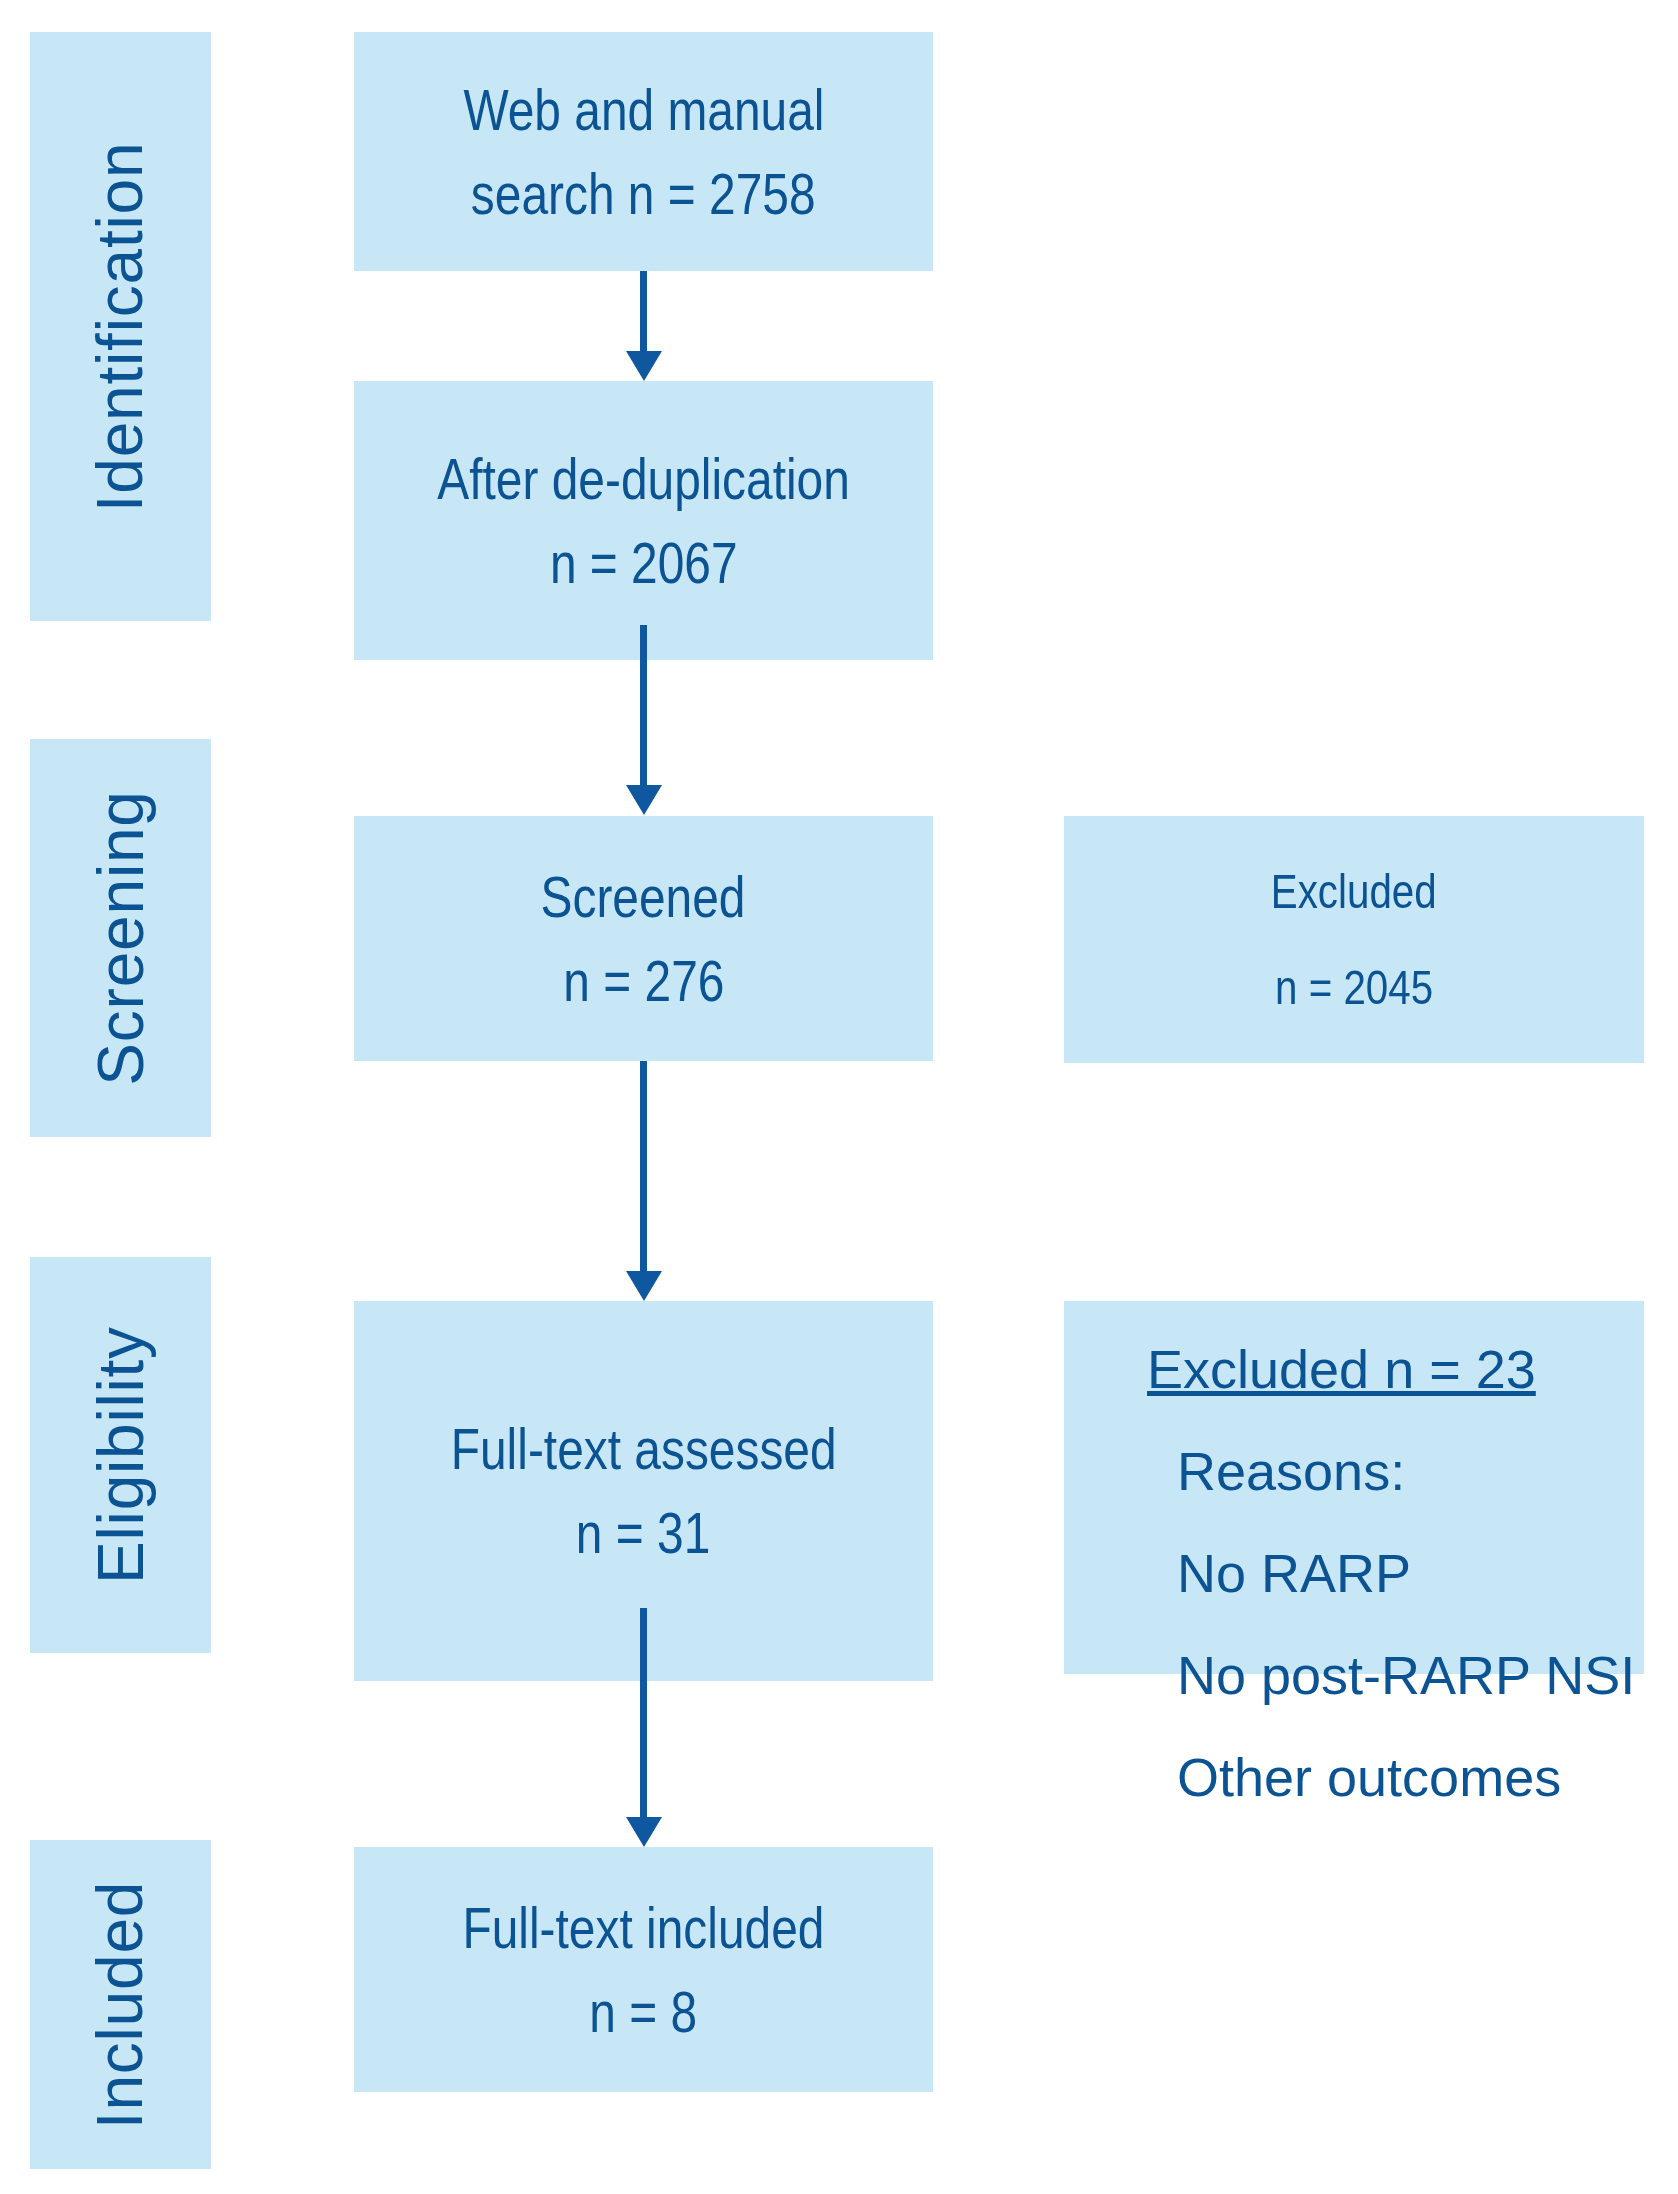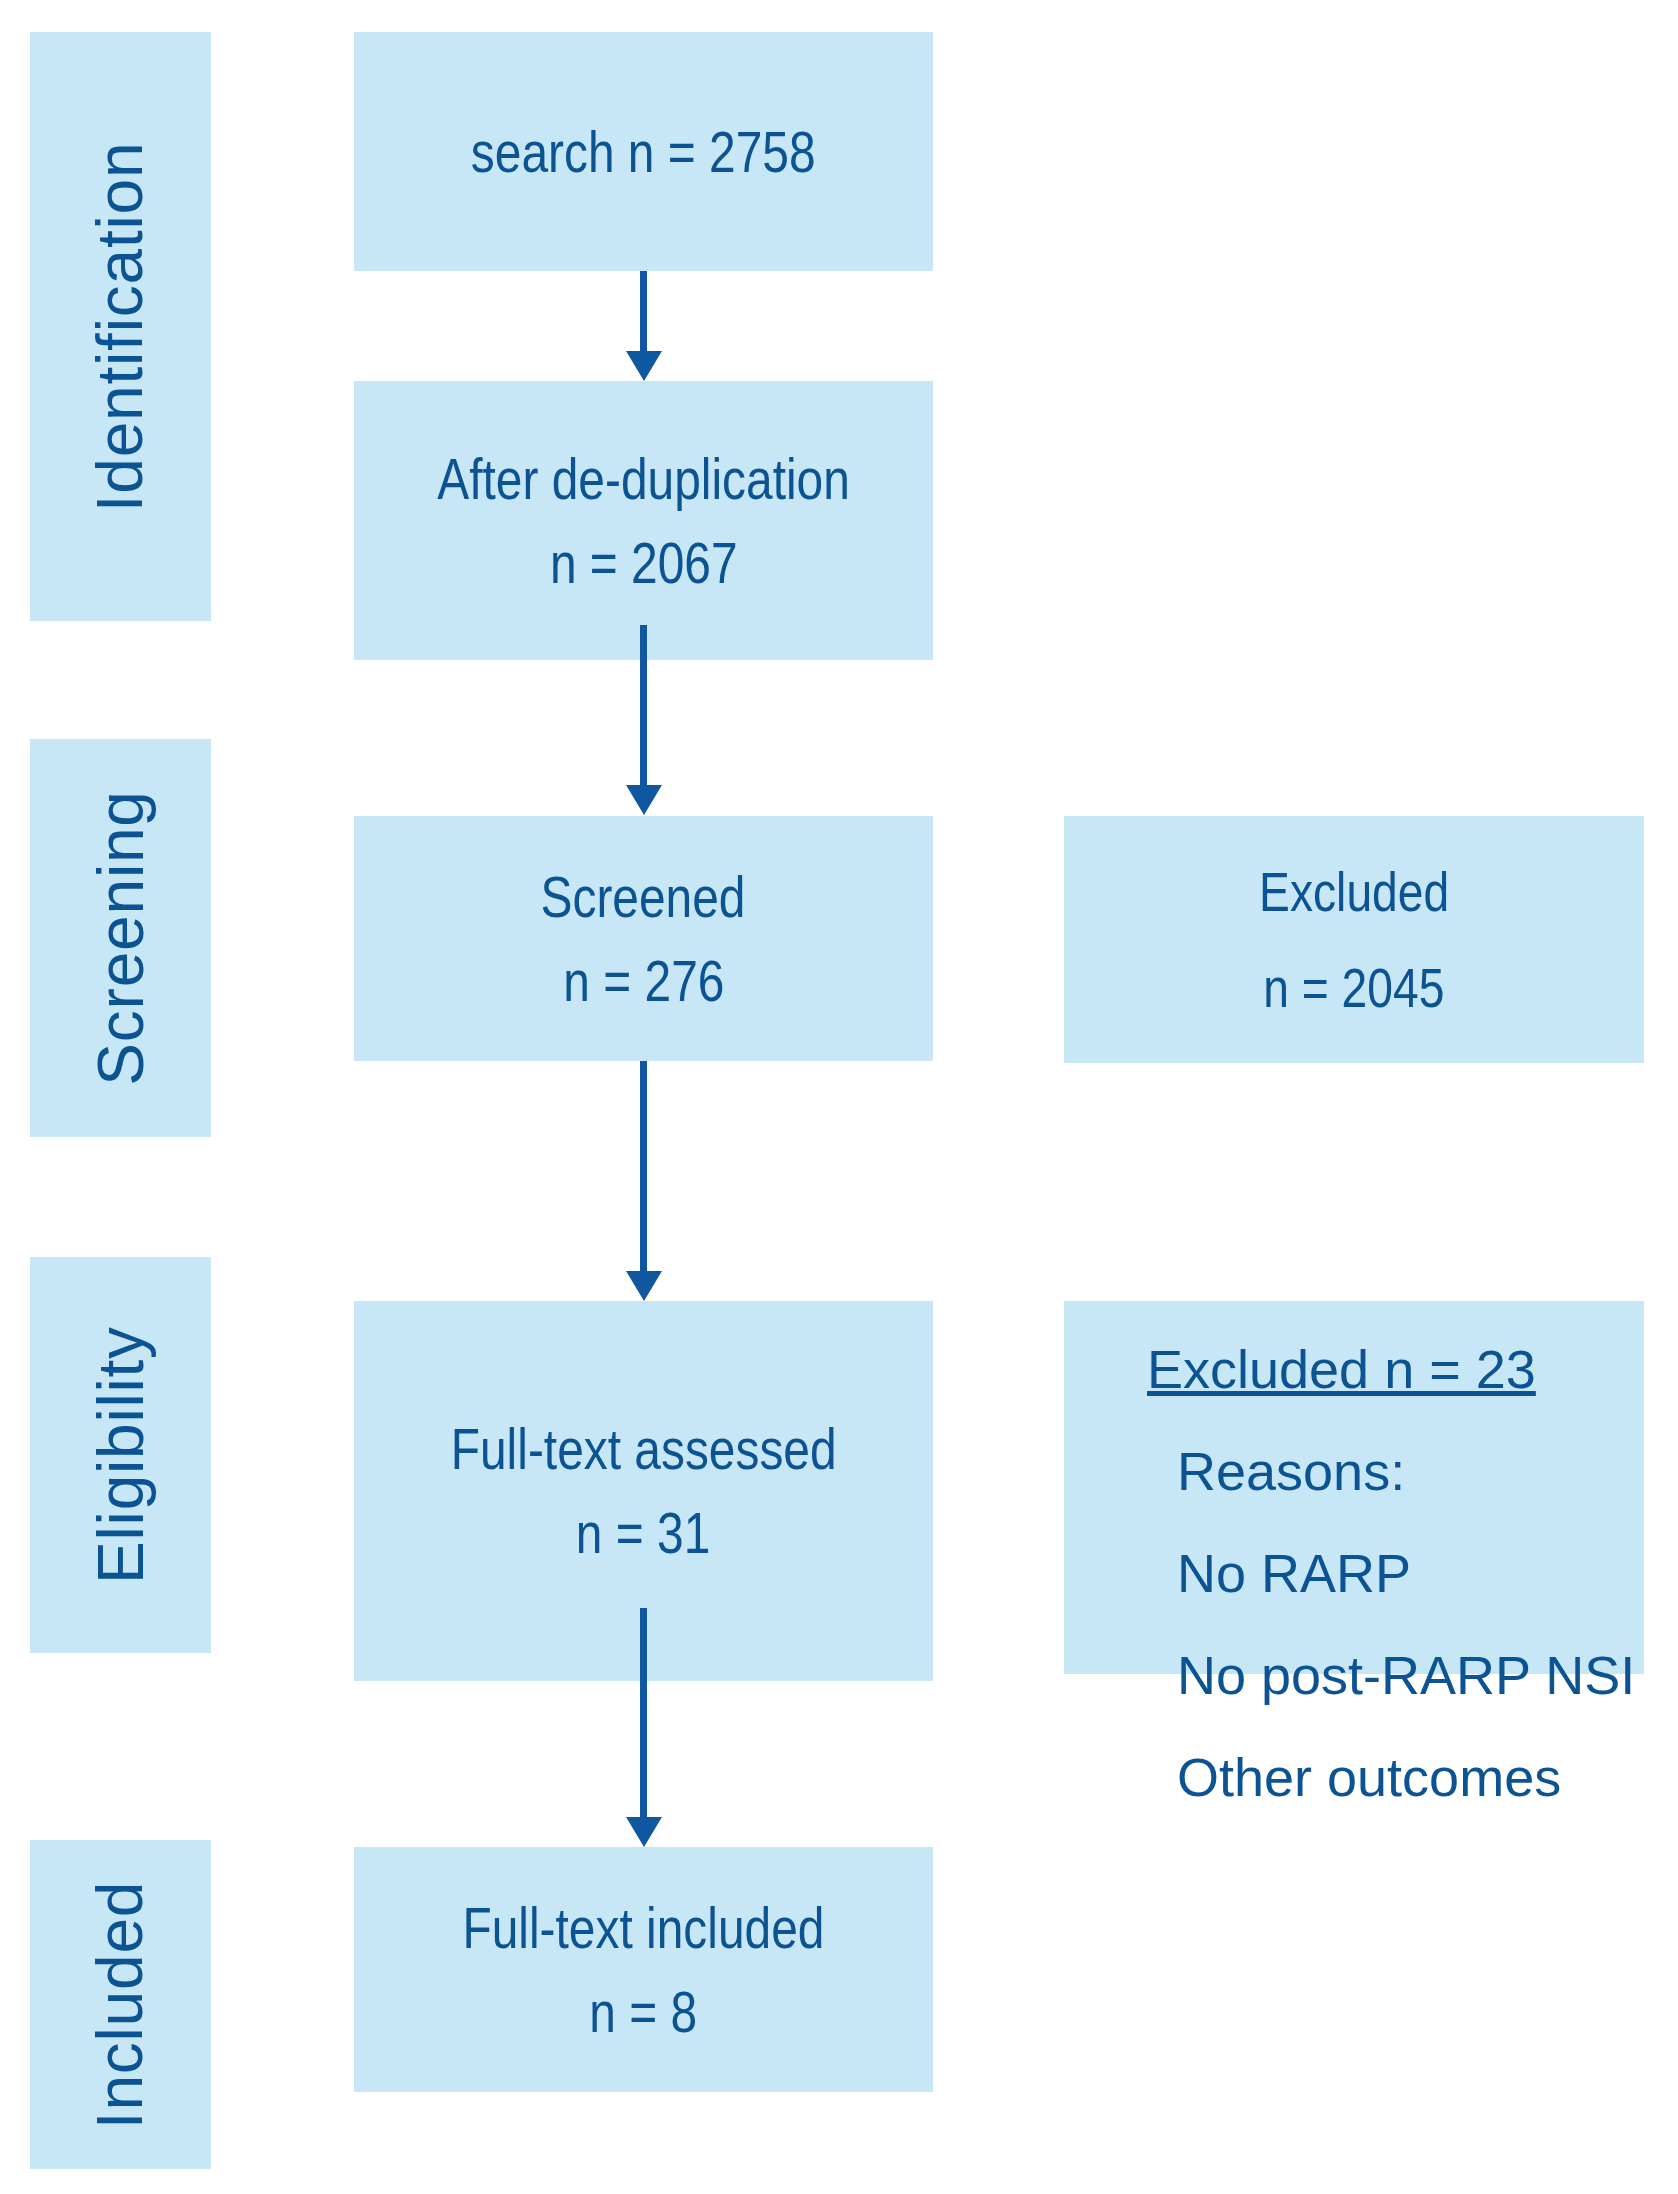--- a/index.html
+++ b/index.html
@@ -40,21 +40,21 @@
   .main{
     left:354px;width:579px;
     display:flex;flex-direction:column;justify-content:center;
     text-align:center;
     font-size:57px;line-height:84px;
   }
   .excl1{
     left:1064px;width:580px;
     display:flex;flex-direction:column;justify-content:center;
     text-align:center;
-    font-size:55px;line-height:84px;gap:12px;
+    font-size:48px;line-height:84px;gap:12px;
   }
   .cond{display:inline-block;transform:scaleX(0.84);transform-origin:50% 50%;white-space:nowrap;}
 
   .excl2{
     left:1064px;width:580px;
     font-size:54px;line-height:62px;
     padding-top:37px;
     text-align:left;
   }
   .x2-title{padding-left:83px;white-space:nowrap;text-decoration:underline;}
@@ -85,20 +85,21 @@
     <span class="vtext">Screening</span>
   </div>
   <div class="stage" style="top:1257px;height:396px">
     <span class="vtext">Eligibility</span>
   </div>
   <div class="stage" style="top:1840px;height:329px">
     <span class="vtext">Included</span>
   </div>
 
   <div class="box main" style="top:32px;height:239px">
+    <div><span class="cond">Web and manual</span></div>
     <div><span class="cond">search n = 2758</span></div>
   </div>
 
   <div class="arrow" style="left:625px;top:271px;height:110px">
     <div class="shaft"></div>
     <div class="head"></div>
   </div>
 
   <div class="box main" style="top:381px;height:279px">
     <div><span class="cond">After de-duplication</span></div>

